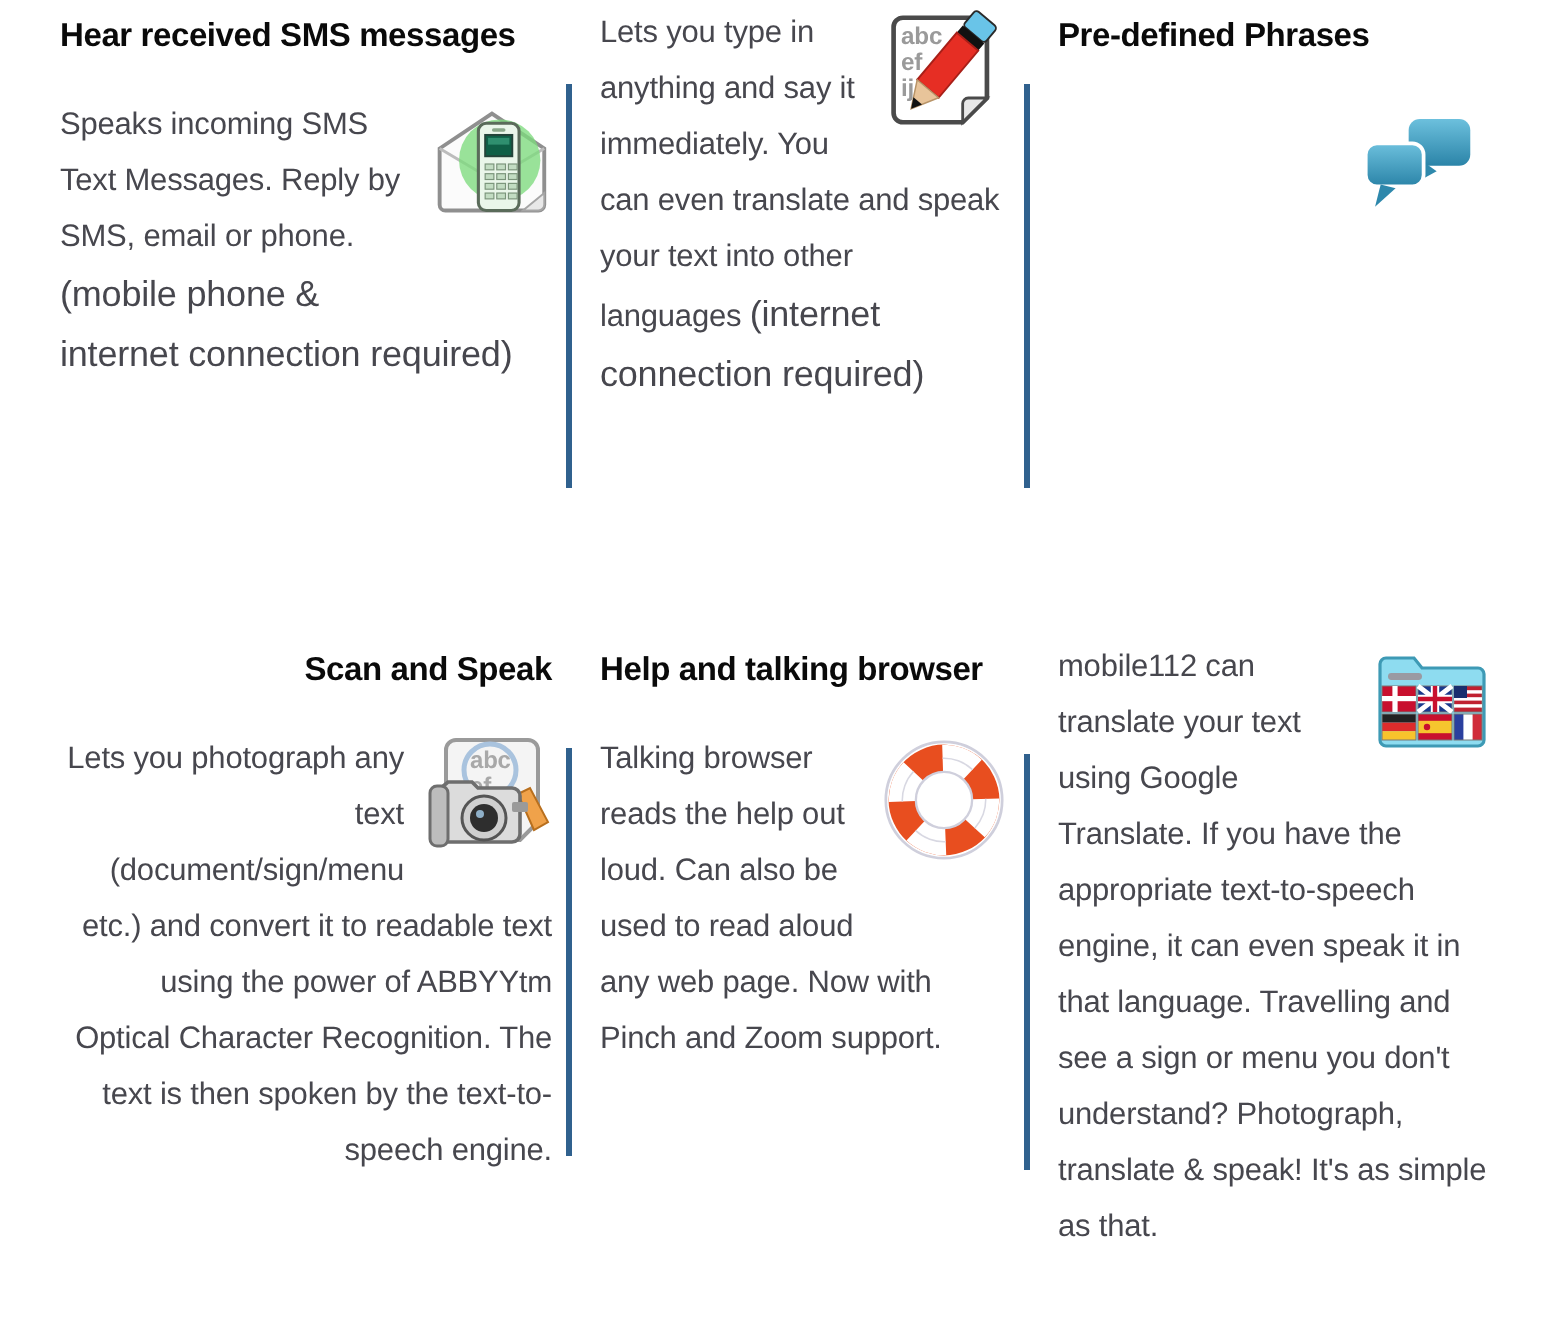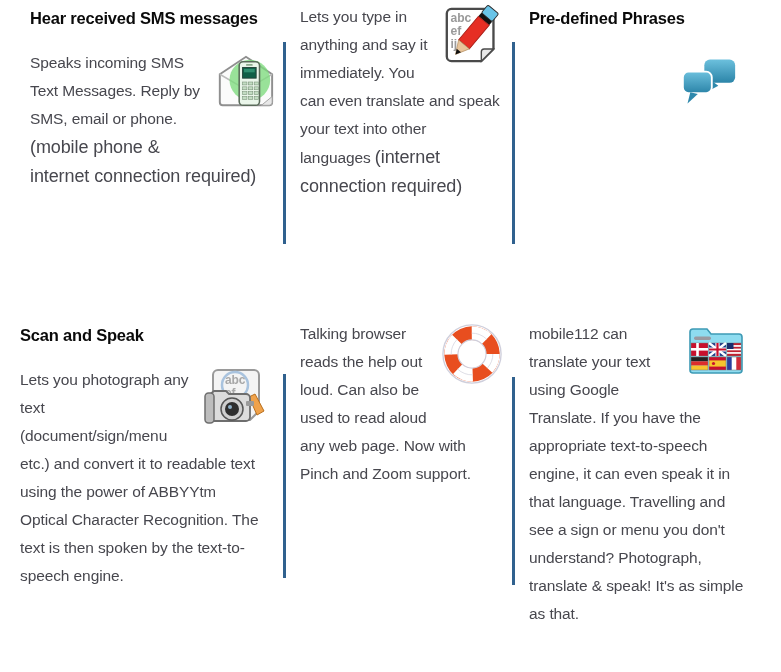--- a/index.html
+++ b/index.html
@@ -2,21 +2,21 @@
 <html><head>
 <meta charset="utf-8">
 <style>
   html,body{margin:0;padding:0;background:#ffffff;}
   #page{position:relative;width:781px;height:672px;background:#ffffff;overflow:hidden;
         font-family:"Liberation Sans",sans-serif;margin-left:20px;}
   .cell{position:absolute;}
   #c0{left:10px;top:3px;width:246px;}
   #c1{left:280px;top:3px;width:200px;}
   #c2{left:509px;top:3px;width:208px;}
-  #c3{left:0;top:320px;width:246px;}
+  #c3{left:10px;top:320px;width:246px;text-align:right;}
   #c4{left:280px;top:320px;width:204px;}
   #c5{left:509px;top:320px;width:216px;}
   .cell h3{margin:0 0 16px 0;font-size:16.5px;line-height:30px;font-weight:bold;
            color:#0a0a0a;letter-spacing:-0.2px;}
   .body{font-size:15.5px;line-height:28px;color:#47474e;letter-spacing:-0.1px;}
   .note{font-size:18px;}
   .tm{font-size:15px;}
   .icon{float:right;margin:2px 0 12px 10px;}
   .icon.lower{margin-top:8px;}
   .divider{position:absolute;width:3px;background:#30618e;}
@@ -126,20 +126,21 @@
           <circle cx="30" cy="41" r="7" fill="#2e2e2e"></circle>
           <circle cx="28" cy="39" r="2" fill="#8fb0c8"></circle>
           <rect x="44" y="33" width="8" height="5" rx="1" fill="#9a9a9a"></rect>
         </svg>
       </span>
       <span>Lets you photograph any text (document/sign/menu etc.) and convert it to readable text using the power of ABBYY</span><span class="tm">tm</span><span> Optical Character Recognition. The text is then spoken by the text-to-speech engine.</span>
     </div>
   </section>
 
   <section class="cell" id="c4">
+    <h3>Help and talking browser</h3>
     <div class="body">
       <span class="icon">
         <svg width="64" height="64" viewBox="0 0 66 66">
           <circle cx="33" cy="33" r="30" fill="none" stroke="#cfcfdc" stroke-width="1.4"></circle>
           <g transform="rotate(20 33 33)">
             <circle cx="33" cy="33" r="21.5" fill="none" stroke="#e84e1f" stroke-width="14"></circle>
             <circle cx="33" cy="33" r="21.5" fill="none" stroke="#ffffff" stroke-width="14" stroke-dasharray="16.9 16.9" stroke-dashoffset="8.45"></circle>
             <circle cx="33" cy="33" r="21.5" fill="none" stroke="#d8d8e2" stroke-width="0.8" stroke-dasharray="16.9 16.9" stroke-dashoffset="8.45"></circle>
           </g>
           <circle cx="33" cy="33" r="14.5" fill="none" stroke="#cfcfdc" stroke-width="1.2"></circle>

